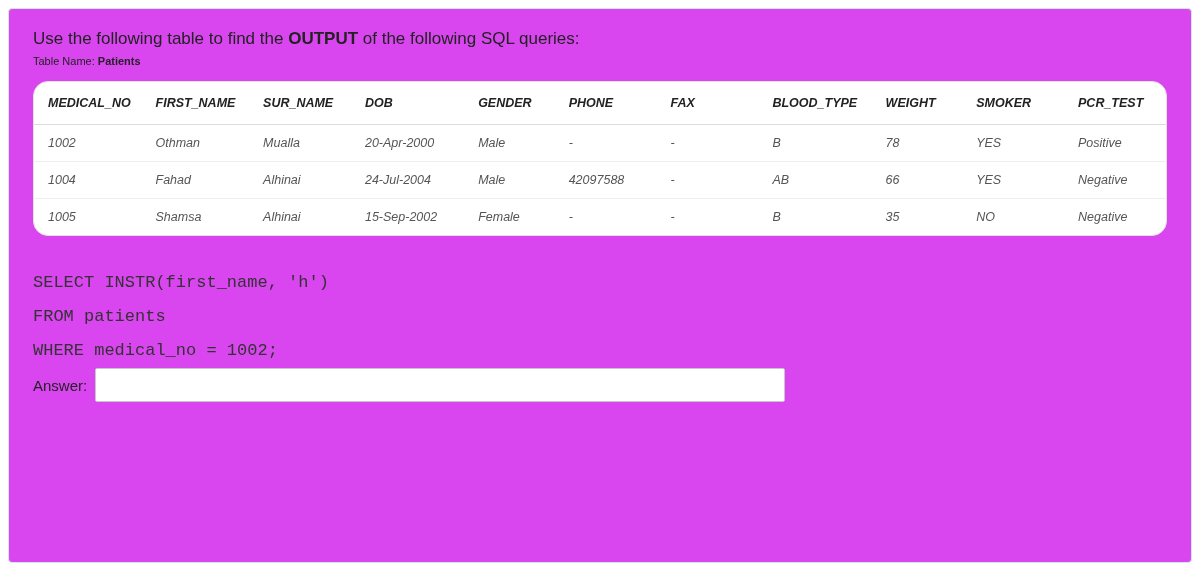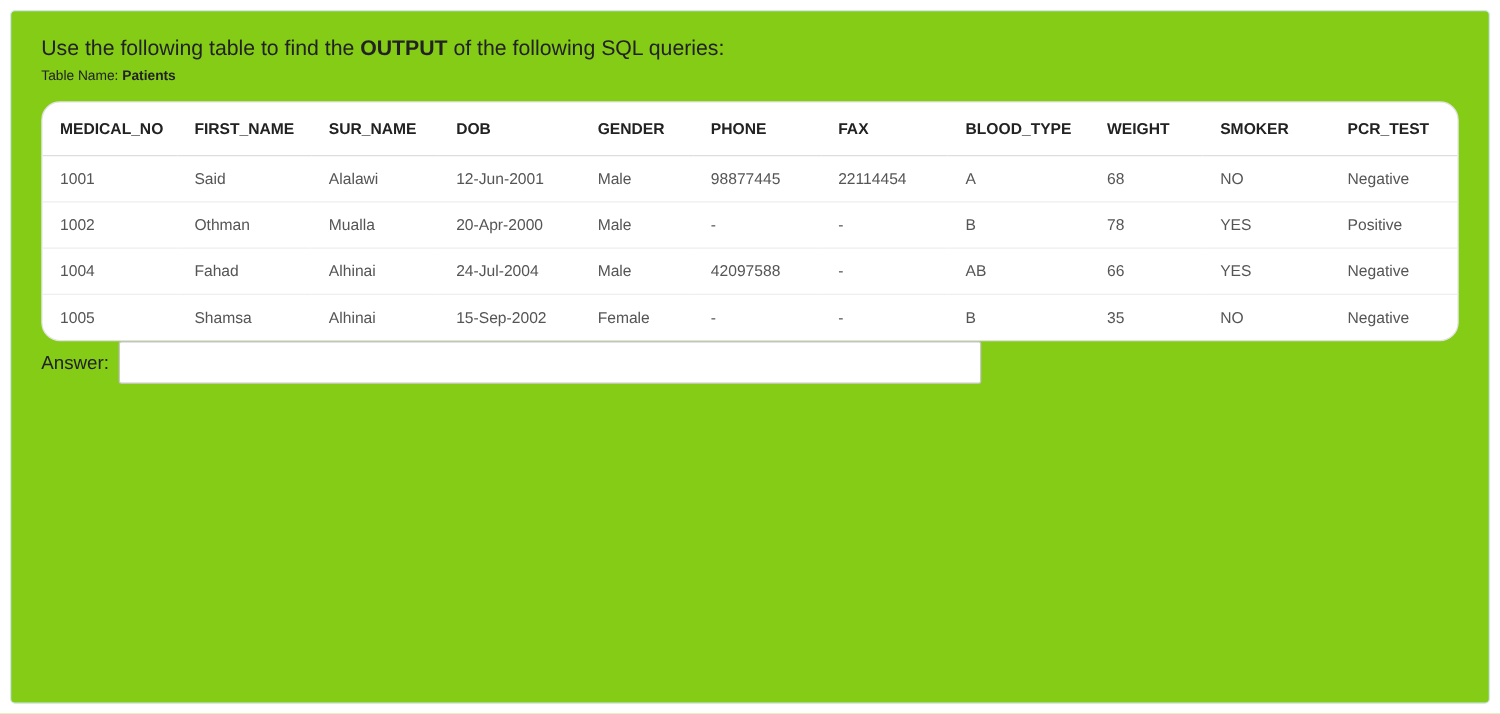--- a/index.html
+++ b/index.html
@@ -4,21 +4,21 @@
 <style>
   * { box-sizing: border-box; margin: 0; padding: 0; }
   body {
     font-family: "Segoe UI", Arial, sans-serif;
     background: #ffffff;
     padding: 8px;
     font-size: 14px;
     color: #333;
   }
   .card {
-    background: #84cc16;
+    background: #d946ef;
     border: 1px solid #d0e8eb;
     border-radius: 4px;
     padding: 20px 24px 24px 24px;
     width: 100%;
     height: 555px;
   }
   .intro {
     font-size: 17px;
     color: #222;
     margin-bottom: 6px;
@@ -27,20 +27,21 @@
   .table-name {
     font-size: 11px;
     color: #222;
     margin-bottom: 14px;
   }
   .table-wrap {
     background: #fff;
     border: 1px solid #e2e2e2;
     border-radius: 15px;
     overflow: hidden;
+    font-style: italic;
   }
   table {
     width: 100%;
     border-collapse: collapse;
     table-layout: fixed;
   }
   th, td {
     text-align: left;
     font-size: 12.5px;
     border-bottom: 1px solid #eee;
@@ -119,33 +120,20 @@
           <th class="col-phone">PHONE</th>
           <th class="col-fax">FAX</th>
           <th class="col-blood">BLOOD_TYPE</th>
           <th class="col-weight">WEIGHT</th>
           <th class="col-smoker">SMOKER</th>
           <th class="col-pcr">PCR_TEST</th>
         </tr>
       </thead>
       <tbody id="tbody">
           <tr>
-            <td>1001</td>
-            <td>Said</td>
-            <td>Alalawi</td>
-            <td>12-Jun-2001</td>
-            <td>Male</td>
-            <td>98877445</td>
-            <td>22114454</td>
-            <td>A</td>
-            <td>68</td>
-            <td>NO</td>
-            <td>Negative</td>
-          </tr>
-          <tr>
             <td>1002</td>
             <td>Othman</td>
             <td>Mualla</td>
             <td>20-Apr-2000</td>
             <td>Male</td>
             <td>-</td>
             <td>-</td>
             <td>B</td>
             <td>78</td>
             <td>YES</td>
@@ -174,19 +162,22 @@
             <td>-</td>
             <td>B</td>
             <td>35</td>
             <td>NO</td>
             <td>Negative</td>
           </tr>
         </tbody>
     </table>
   </div>
 
+  <div class="sql-block">SELECT INSTR(first_name, 'h')
+FROM patients
+WHERE medical_no = 1002;</div>
 
   <div class="answer-row">
     <span class="answer-label">Answer:</span>
     <input class="answer-input" type="text" value="" style="">
   </div>
 
 </div>
 
 </body></html>

